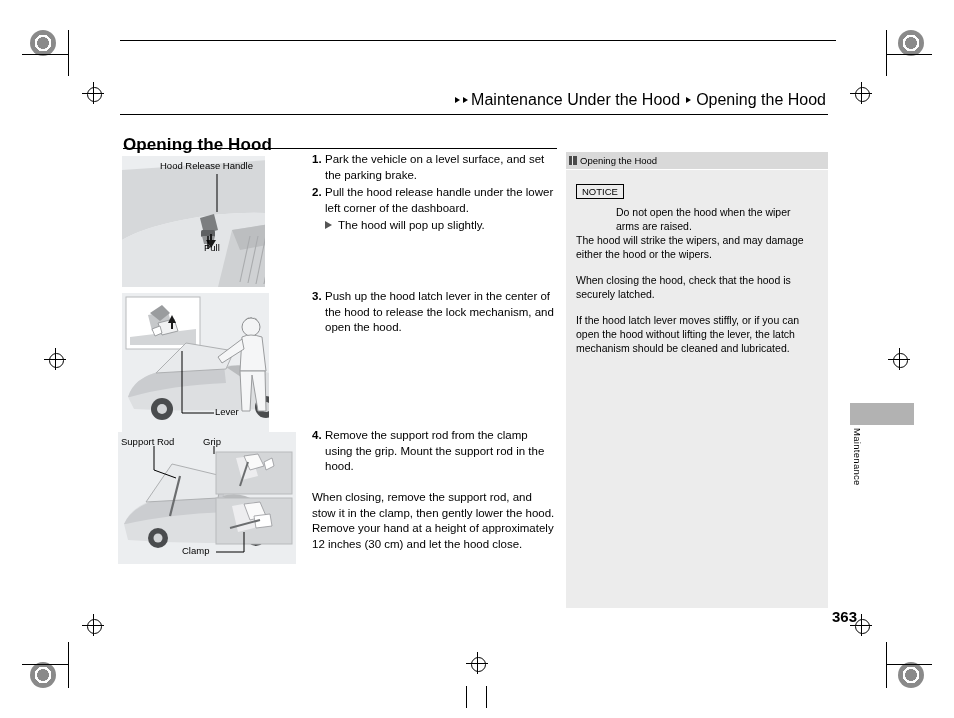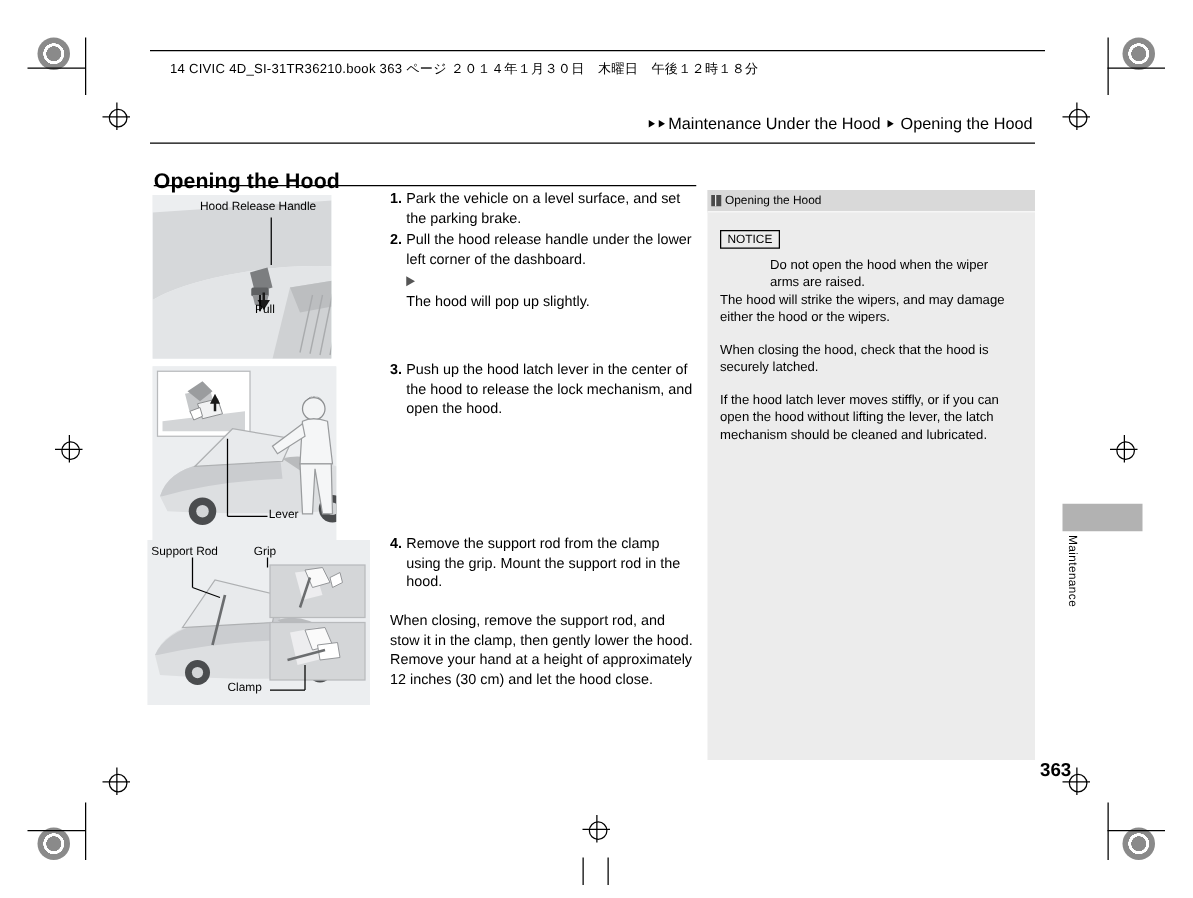--- a/index.html
+++ b/index.html
@@ -68,21 +68,21 @@
     letter-spacing: 0.2px;
     color: #000;
     white-space: nowrap;
     font-family: "Liberation Sans", sans-serif;
   }
 
   .breadcrumb {
     position: absolute;
     right: 128px;
     top: 91px;
-    font-size: 13px;
+    font-size: 16px;
     color: #000;
     white-space: nowrap;
     display: flex;
     align-items: center;
     gap: 2px;
   }
   .breadcrumb .tri {
     display: inline-block;
     width: 0; height: 0;
     border-left: 5px solid #000;
@@ -157,21 +157,20 @@
   .step .num {
     font-weight: bold;
     width: 13px;
     flex: 0 0 13px;
   }
   .step .txt { flex: 1; }
   .substep {
     display: flex;
     margin-left: 13px;
     margin-top: 0;
-    flex-direction: column;
   }
   .substep .arrow {
     width: 13px;
     flex: 0 0 13px;
   }
   .substep .arrow .tri {
     display: inline-block;
     width: 0; height: 0;
     border-left: 7px solid #555;
     border-top: 4.5px solid transparent;
@@ -294,21 +293,20 @@
   <div class="crop" style="left:886px;top:54px;width:46px;height:1px;"></div>
   <div class="crop" style="left:886px;top:30px;width:1px;height:46px;"></div>
   <div class="crop" style="left:22px;top:664px;width:46px;height:1px;"></div>
   <div class="crop" style="left:68px;top:642px;width:1px;height:46px;"></div>
   <div class="crop" style="left:886px;top:664px;width:46px;height:1px;"></div>
   <div class="crop" style="left:886px;top:642px;width:1px;height:46px;"></div>
   <div class="crop" style="left:466px;top:686px;width:1px;height:22px;"></div>
   <div class="crop" style="left:486px;top:686px;width:1px;height:22px;"></div>
 
   <div class="header-line"></div>
-  <div class="file-info">14 CIVIC 4D_SI-31TR36210.book   363 ページ   ２０１４年１月３０日　木曜日　午後１２時１８分</div>
 
   <div class="breadcrumb">
     <span class="tri"></span>
     <span class="tri"></span>
     <span>Maintenance Under the Hood</span>
     <span class="sep"></span>
     <span>Opening the Hood</span>
   </div>
 
   <div class="rule-under-header"></div>

